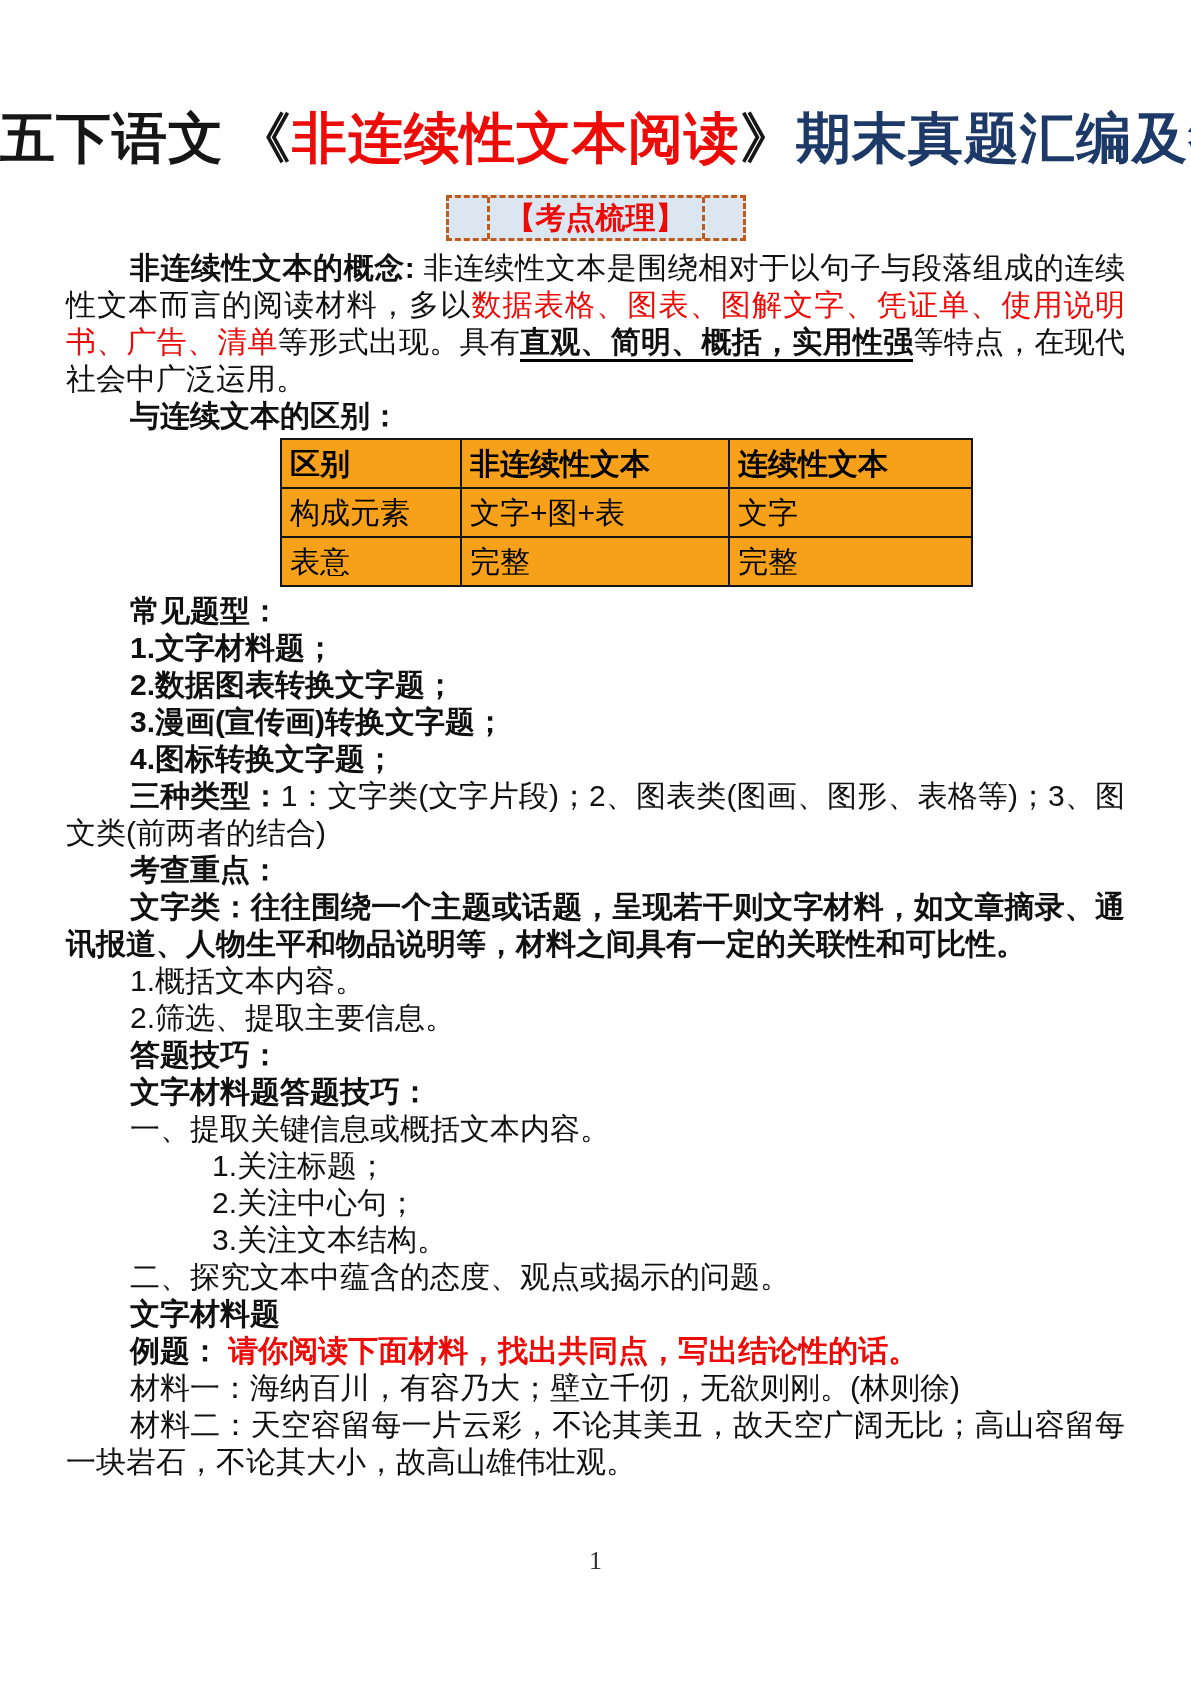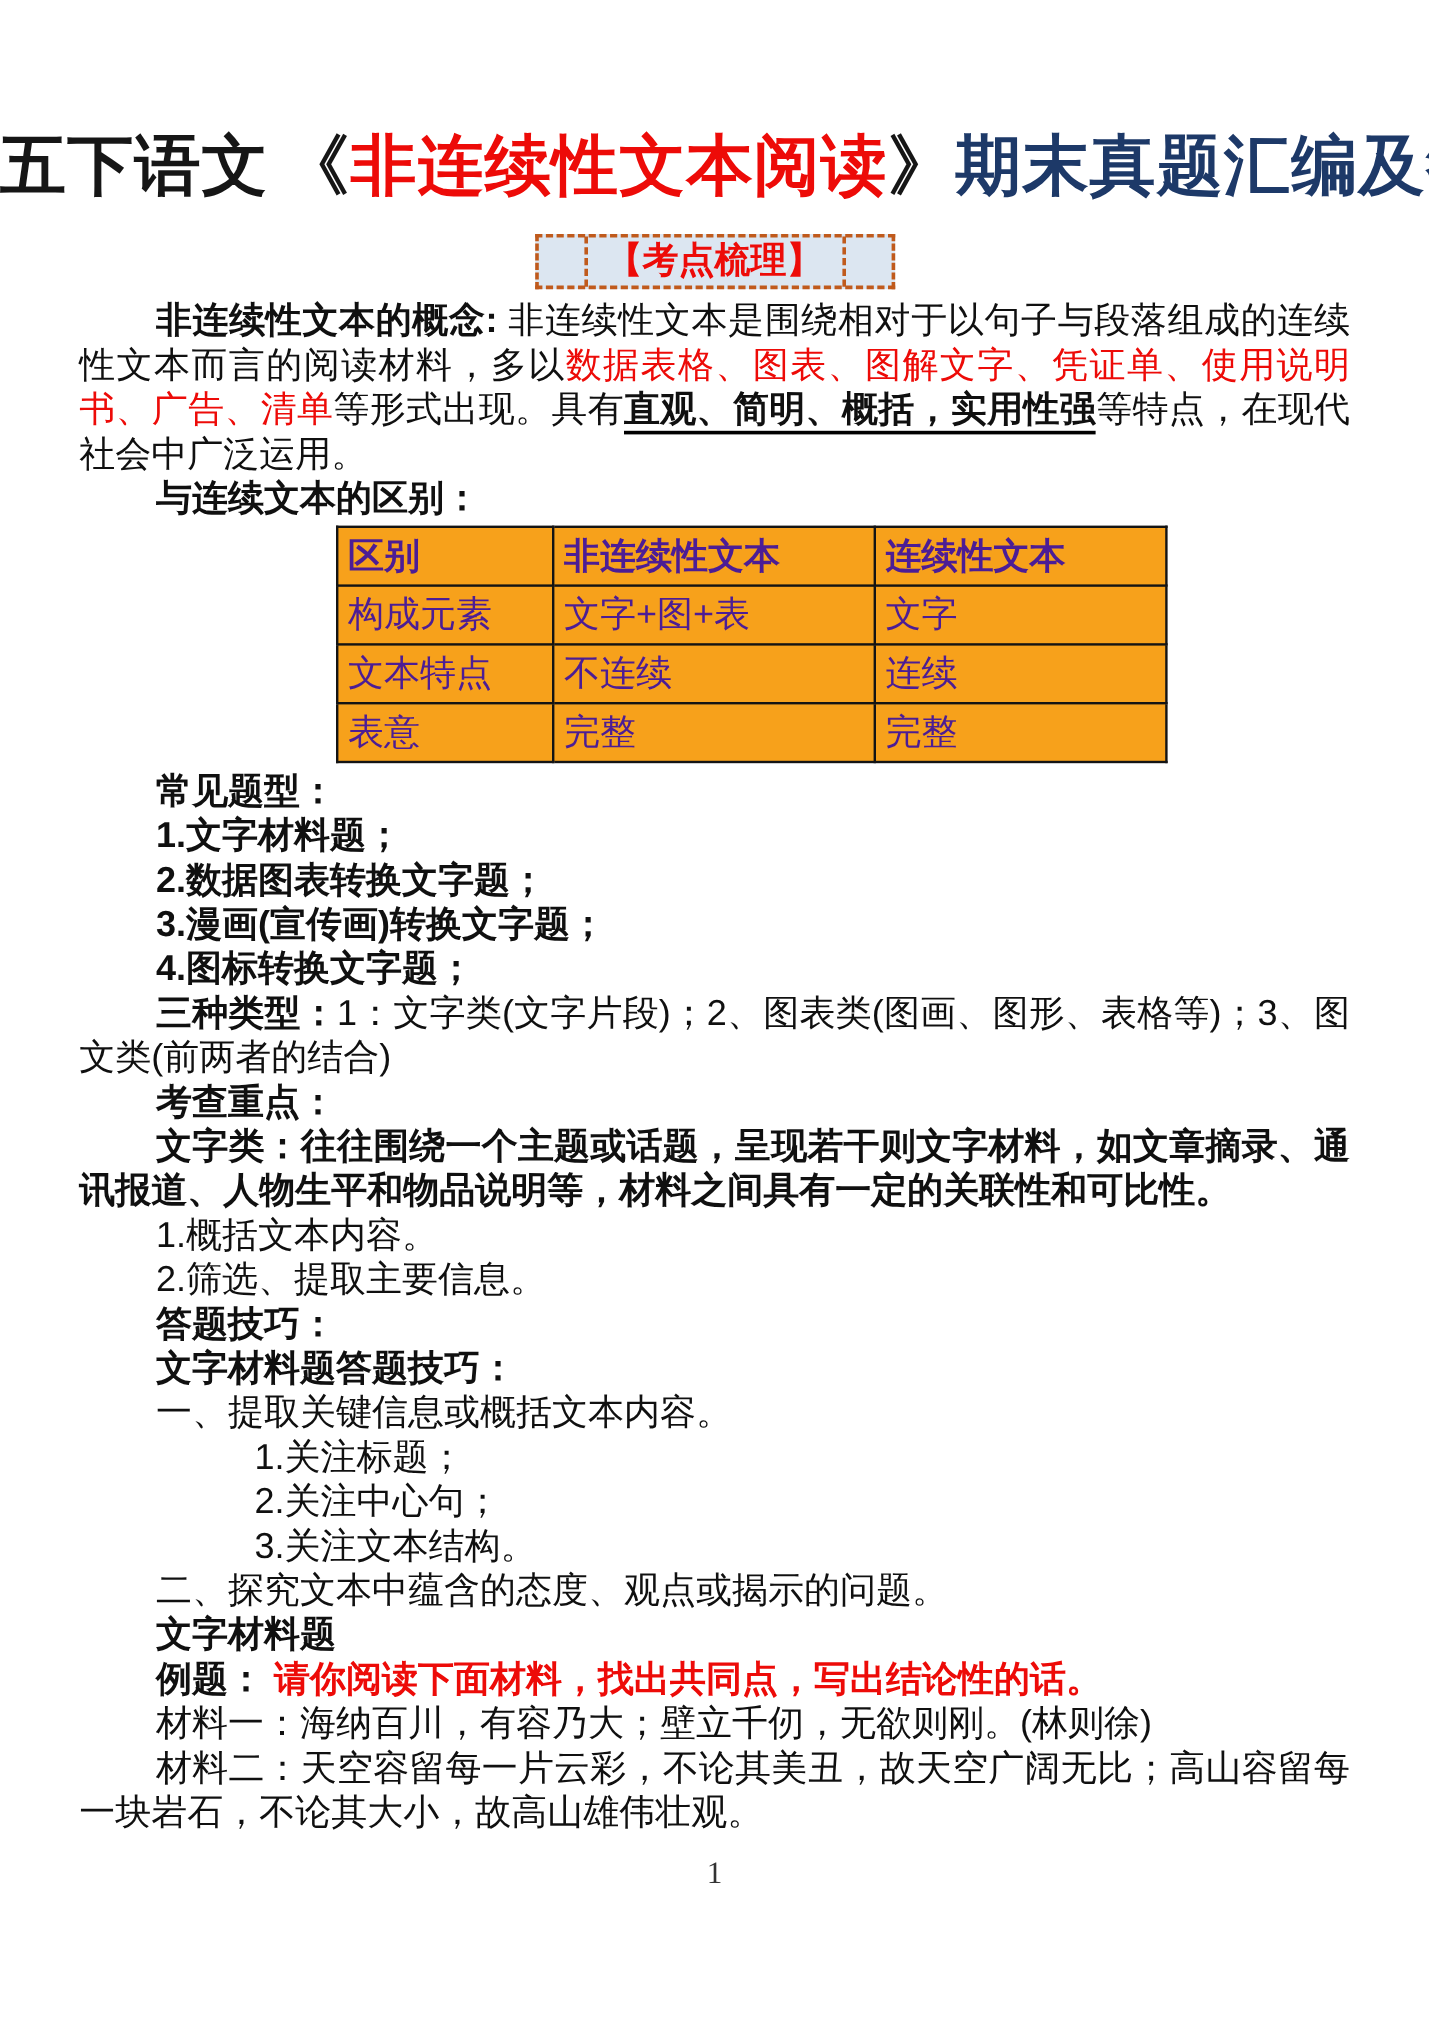--- a/index.html
+++ b/index.html
@@ -74,21 +74,21 @@
   }
   .diff-table td {
     box-sizing: border-box;
     background: #f7a11b;
     border: 2px solid #141414;
     font-size: 30px;
     line-height: 37px;
     padding: 5px 8px;
     vertical-align: middle;
     text-align: left;
-    color: #4c1d95;
+    color: #000000;
   }
   .diff-table .c1 { width: 180px; }
   .diff-table .c2 { width: 268px; margin-top: 32px; }
   .diff-table .c3 { width: 243px; }
   .diff-table tr.head td { font-weight: bold; }
   
   .page-number {
     position: absolute;
     left: 0; right: 0;
     bottom: 108px;
@@ -130,25 +130,20 @@
           <td class="c1">区别</td>
           <td class="c2">非连续性文本</td>
           <td class="c3">连续性文本</td>
         </tr>
         <tr>
           <td class="c1">构成元素</td>
           <td class="c2">文字+图+表</td>
           <td class="c3">文字</td>
         </tr>
         <tr>
-          <td class="c1">文本特点</td>
-          <td class="c2">不连续</td>
-          <td class="c3">连续</td>
-        </tr>
-        <tr>
           <td class="c1">表意</td>
           <td class="c2">完整</td>
           <td class="c3">完整</td>
         </tr>
       </tbody>
     </table>
 
     <p class="bold">常见题型：</p>
     <p class="bold">1.文字材料题；</p>
     <p class="bold">2.数据图表转换文字题；</p>

